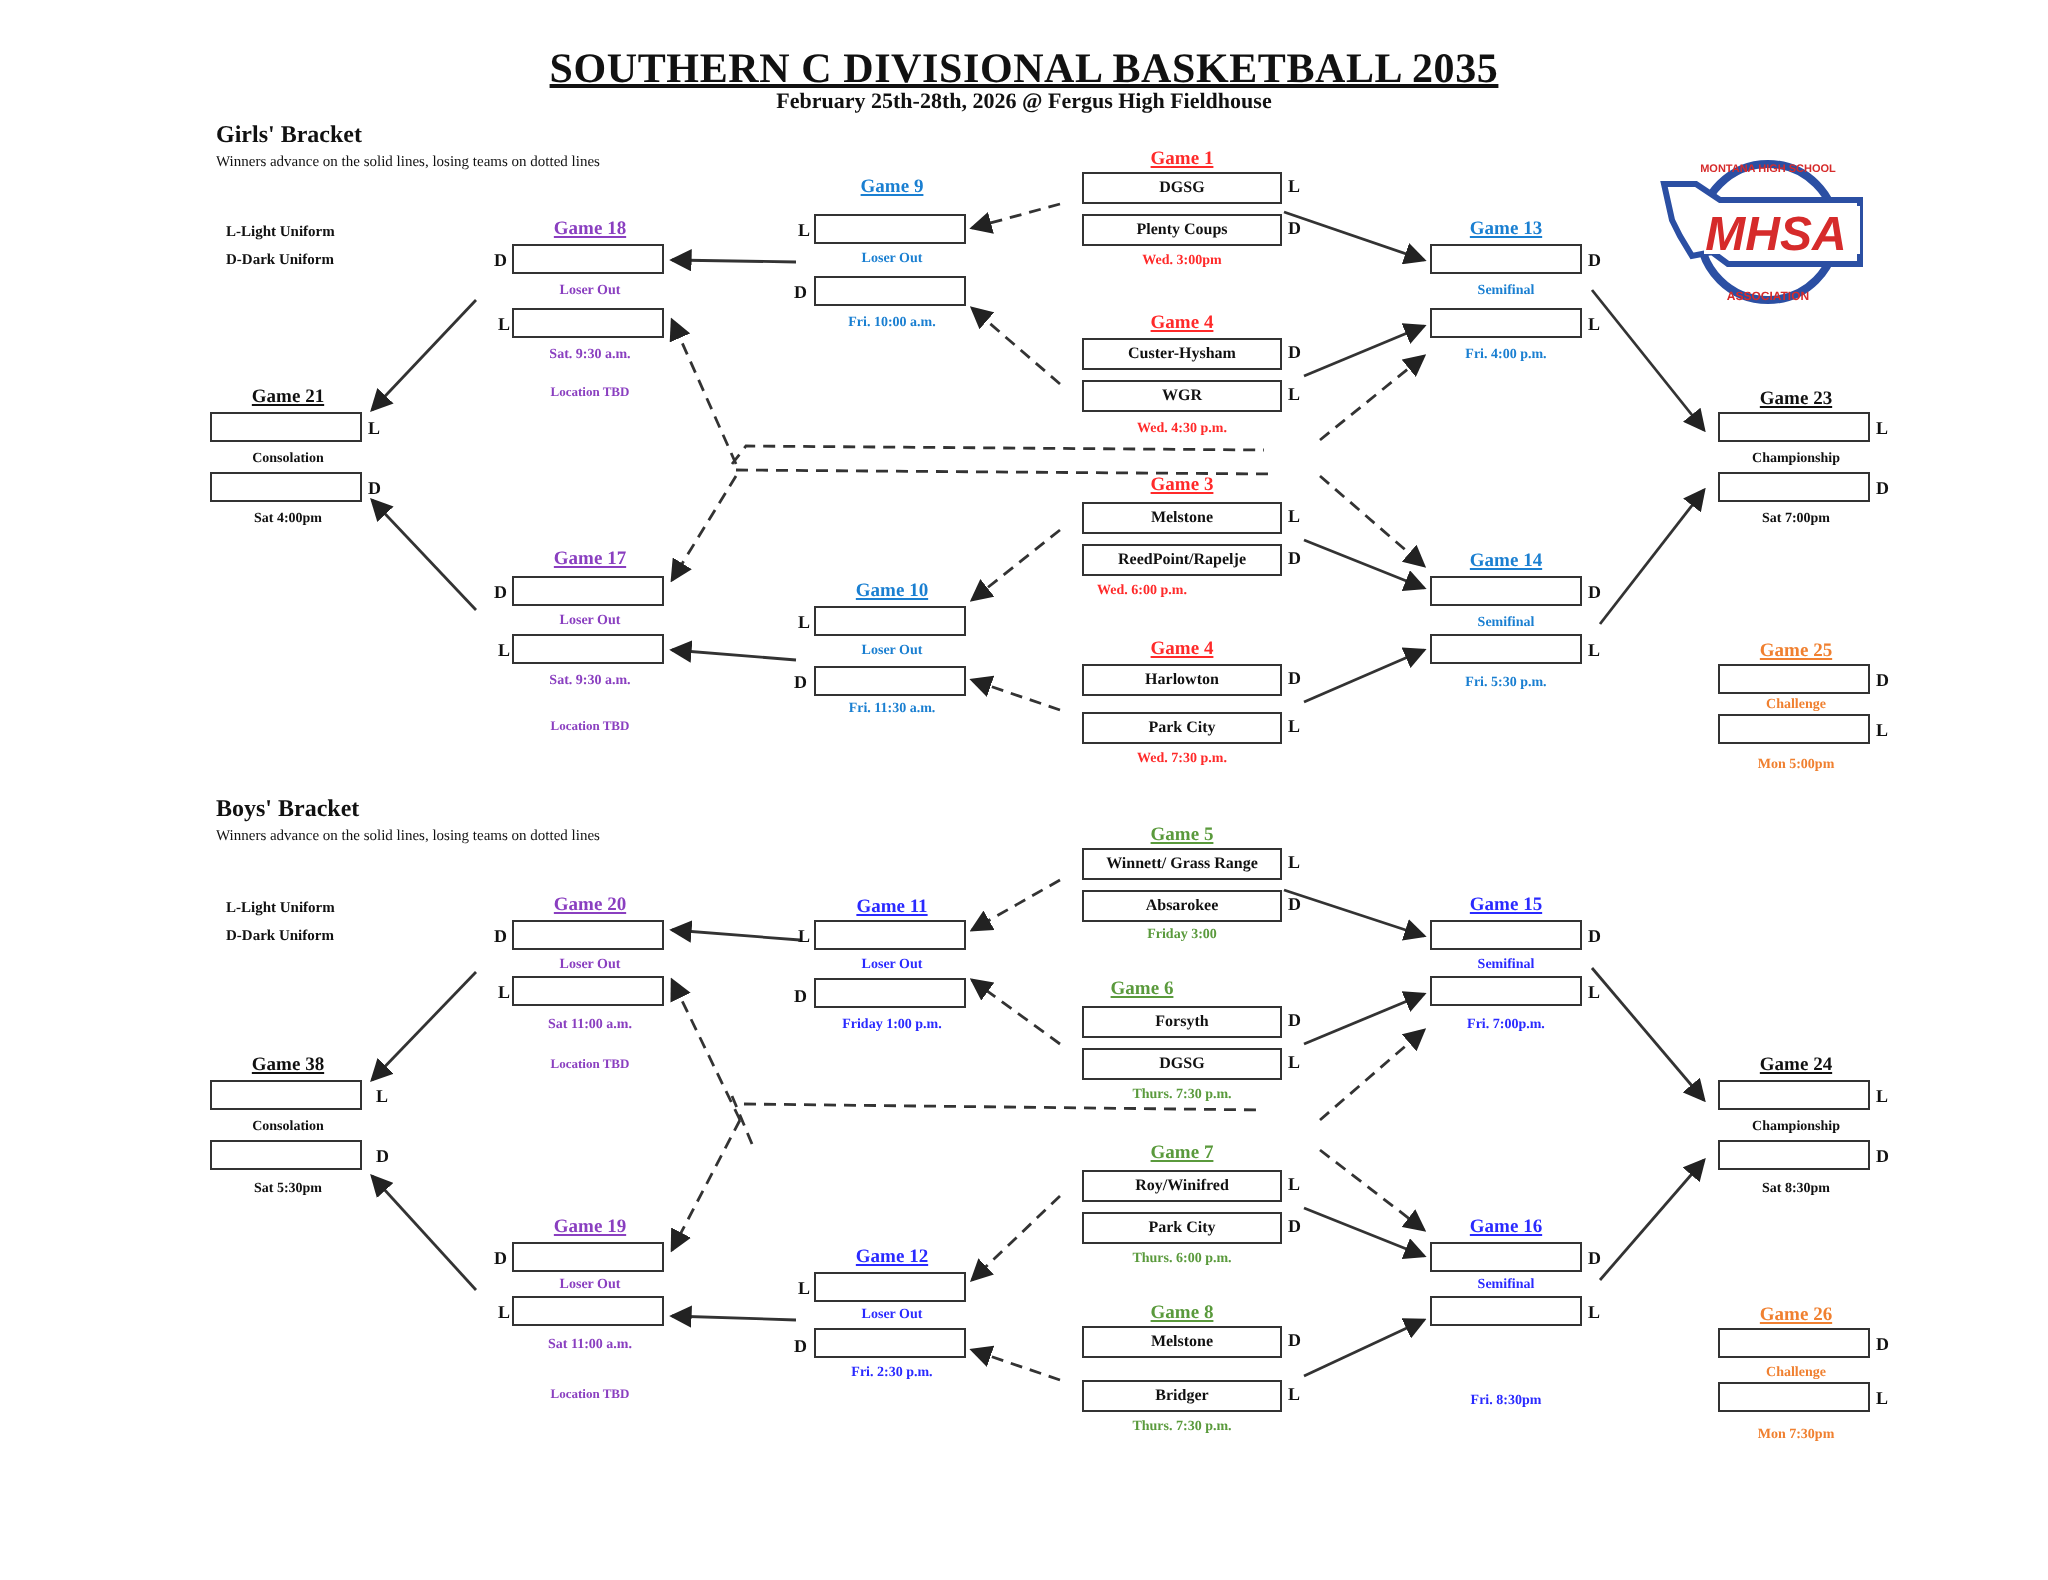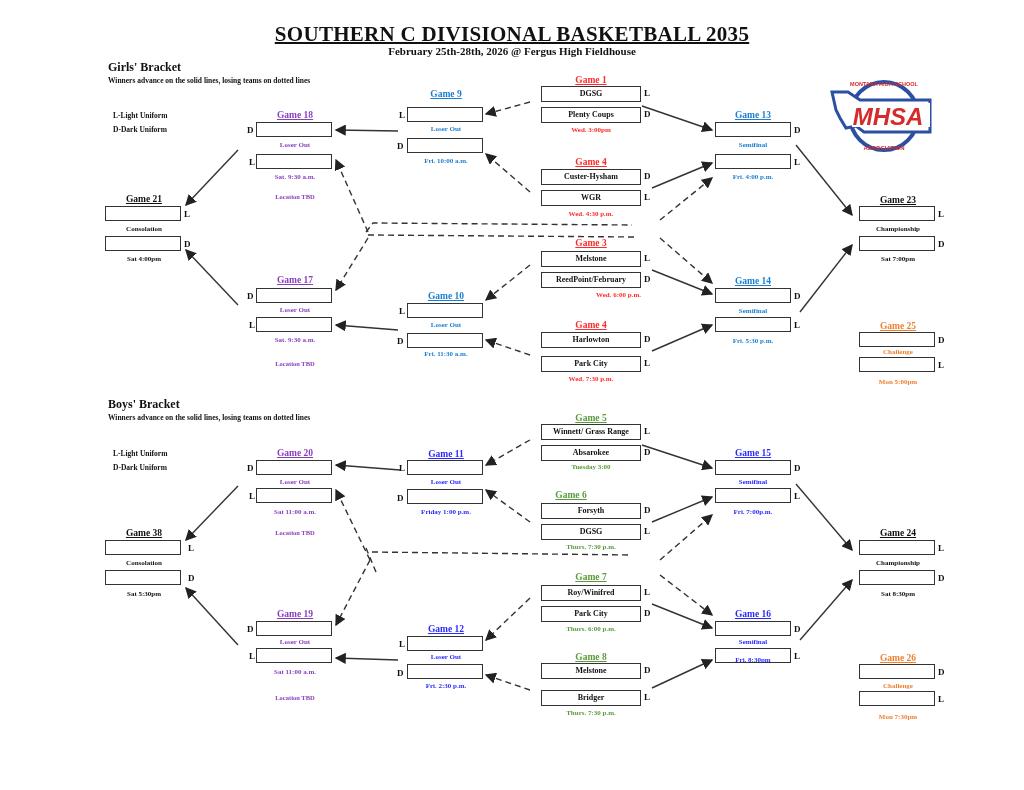--- a/index.html
+++ b/index.html
@@ -2,21 +2,21 @@
 <html><head>
 <meta charset="utf-8">
 <style>
   html, body { margin:0; padding:0; background:#ffffff; }
   body { width:1024px; height:790px; position:relative; overflow:hidden; font-family:"DejaVu Serif","Liberation Serif",serif; color:#111; }
   .abs { position:absolute; }
   #title { left:0; width:1024px; top:22px; text-align:center; font-family:"Liberation Serif",serif; font-weight:bold; font-size:21px; letter-spacing:0.3px; }
   #title span { text-decoration:underline; text-decoration-thickness:2px; }
   #subtitle { left:0; width:1024px; top:45px; text-align:center; font-family:"Liberation Serif",serif; font-weight:bold; font-size:11px; }
   .sec-title { font-family:"Liberation Serif",serif; font-weight:bold; font-size:12px; }
-  .sec-note { font-family:"Liberation Serif",serif; font-weight:bold; font-size:7.5px; }
+  .sec-note { font-family:"Liberation Serif",serif; font-weight:normal; font-size:7.5px; }
   .legend { font-family:"Liberation Serif",serif; font-weight:bold; font-size:7.5px; line-height:14px; }
   .box { position:absolute; width:76px; height:15px; border:1.5px solid #333; background:#fff; box-sizing:border-box; font-family:"Liberation Serif",serif; font-weight:bold; font-size:8px; text-align:center; line-height:12px; white-space:nowrap; overflow:hidden; }
   .box.team { width:100px; height:16px; line-height:13px; }
   .side { position:absolute; font-family:"Liberation Serif",serif; font-weight:bold; font-size:9px; }
   .glabel { position:absolute; font-family:"Liberation Serif",serif; font-weight:bold; font-size:9.5px; text-align:center; width:100px;text-decoration:underline; }
   .small { position:absolute; font-family:"Liberation Serif",serif; font-weight:bold; font-size:7px; text-align:center; width:100px; }
   svg.lines { position:absolute; left:0; top:0; }
   #logo { left:826px; top:70px; width:110px; height:90px; }
 </style>
 </head>
@@ -111,23 +111,23 @@
 <div class="glabel" style="left:541px;top:157px;color:#ff2a2a;">Game 4</div>
 <div class="box team" style="left:541px;top:169px;">Custer-Hysham</div>
 <div class="side" style="left:644px;top:171px;">D</div>
 <div class="box team" style="left:541px;top:190px;">WGR</div>
 <div class="side" style="left:644px;top:192px;">L</div>
 <div class="small" style="left:541px;top:210px;color:#ff2a2a;">Wed. 4:30 p.m.</div>
 
 <div class="glabel" style="left:541px;top:238px;color:#ff2a2a;">Game 3</div>
 <div class="box team" style="left:541px;top:251px;">Melstone</div>
 <div class="side" style="left:644px;top:253px;">L</div>
-<div class="box team" style="left:541px;top:272px;">ReedPoint/February</div>
+<div class="box team" style="left:541px;top:272px;">ReedPoint/Rapelje</div>
 <div class="side" style="left:644px;top:274px;">D</div>
-<div class="small" style="left:541px;top:291px;color:#ff2a2a;text-align:right;">Wed. 6:00 p.m.</div>
+<div class="small" style="left:521px;top:291px;color:#ff2a2a;">Wed. 6:00 p.m.</div>
 
 <div class="glabel" style="left:541px;top:320px;color:#ff2a2a;">Game 4</div>
 <div class="box team" style="left:541px;top:332px;">Harlowton</div>
 <div class="side" style="left:644px;top:334px;">D</div>
 <div class="box team" style="left:541px;top:356px;">Park City</div>
 <div class="side" style="left:644px;top:358px;">L</div>
 <div class="small" style="left:541px;top:375px;color:#ff2a2a;">Wed. 7:30 p.m.</div>
 
 <div class="glabel" style="left:396px;top:89px;color:#1a7fd1;">Game 9</div>
 <div class="side" style="left:399px;top:110px;">L</div>
@@ -208,21 +208,21 @@
 <div class="abs legend" style="left:113px;top:447px;">
   <div>L-Light Uniform</div>
   <div>D-Dark Uniform</div>
 </div>
 
 <div class="glabel" style="left:541px;top:413px;color:#5a9a3c;">Game 5</div>
 <div class="box team" style="left:541px;top:424px;">Winnett/ Grass Range</div>
 <div class="side" style="left:644px;top:426px;">L</div>
 <div class="box team" style="left:541px;top:445px;">Absarokee</div>
 <div class="side" style="left:644px;top:447px;">D</div>
-<div class="small" style="left:541px;top:463px;color:#5a9a3c;">Tuesday 3:00</div>
+<div class="small" style="left:541px;top:463px;color:#5a9a3c;">Friday 3:00</div>
 
 <div class="glabel" style="left:521px;top:490px;color:#5a9a3c;">Game 6</div>
 <div class="box team" style="left:541px;top:503px;">Forsyth</div>
 <div class="side" style="left:644px;top:505px;">D</div>
 <div class="box team" style="left:541px;top:524px;">DGSG</div>
 <div class="side" style="left:644px;top:526px;">L</div>
 <div class="small" style="left:541px;top:543px;color:#5a9a3c;">Thurs. 7:30 p.m.</div>
 
 <div class="glabel" style="left:541px;top:572px;color:#5a9a3c;">Game 7</div>
 <div class="box team" style="left:541px;top:585px;">Roy/Winifred</div>
@@ -261,21 +261,21 @@
 <div class="box" style="left:715px;top:488px;"></div>
 <div class="side" style="left:794px;top:491px;">L</div>
 <div class="small" style="left:703px;top:508px;color:#2a2aff;">Fri. 7:00p.m.</div>
 
 <div class="glabel" style="left:703px;top:609px;color:#2a2aff;">Game 16</div>
 <div class="box" style="left:715px;top:621px;"></div>
 <div class="side" style="left:794px;top:624px;">D</div>
 <div class="small" style="left:703px;top:638px;color:#2a2aff;">Semifinal</div>
 <div class="box" style="left:715px;top:648px;"></div>
 <div class="side" style="left:794px;top:651px;">L</div>
-<div class="small" style="left:703px;top:656px;color:#2a2aff;">Fri. 8:30pm</div>
+<div class="small" style="left:703px;top:696px;color:#2a2aff;">Fri. 8:30pm</div>
 
 <div class="glabel" style="left:245px;top:448px;color:#8a3fc0;">Game 20</div>
 <div class="side" style="left:247px;top:463px;">D</div>
 <div class="box" style="left:256px;top:460px;"></div>
 <div class="small" style="left:245px;top:478px;color:#8a3fc0;">Loser Out</div>
 <div class="side" style="left:249px;top:491px;">L</div>
 <div class="box" style="left:256px;top:488px;"></div>
 <div class="small" style="left:245px;top:508px;color:#8a3fc0;">Sat  11:00 a.m.</div>
 <div class="small" style="left:245px;top:529px;color:#8a3fc0;font-size:6.5px;">Location TBD</div>
 

